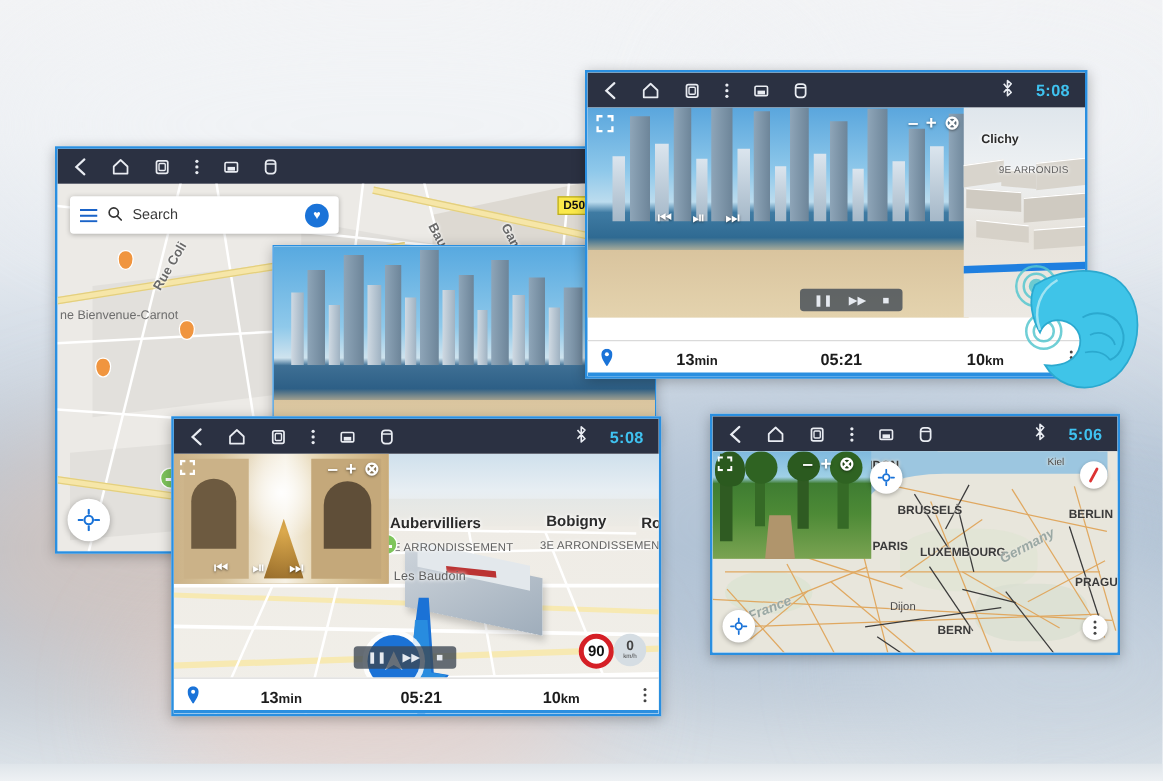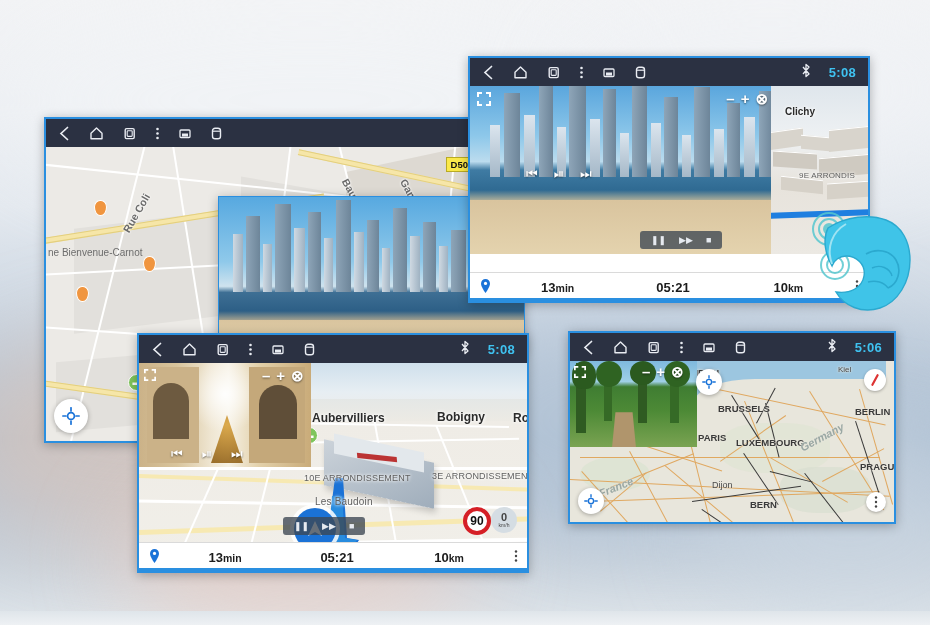--- a/index.html
+++ b/index.html
@@ -157,21 +157,21 @@
     font-size:12px; font-weight:700; color:#111;
   }
   .speedcur {
     position:absolute; width:26px; height:26px; border-radius:50%; background:#d5dde3;
     display:flex; flex-direction:column; align-items:center; justify-content:center;
     color:#444; line-height:1;
   }
   .speedcur b { font-size:11px; }
   .speedcur i { font-style:normal; font-size:5px; }
   .citylbl { position:absolute; font-weight:700; color:#2b2b2b; text-shadow:0 0 4px #fff,0 0 3px #fff; white-space:nowrap; }
-  .arrlbl  { position:absolute; color:#5f5f5f; font-size:9px; letter-spacing:.2px; text-shadow:0 0 4px #fff,0 0 3px #fff; white-space:nowrap;margin-top:40px; }
+  .arrlbl  { position:absolute; color:#5f5f5f; font-size:9px; letter-spacing:.2px; text-shadow:0 0 4px #fff,0 0 3px #fff; white-space:nowrap; }
 
   
   #win-map-europe { left: 568px; top: 331px; width: 328px; height: 193px; }
   #win-map-europe .body { position:absolute; left:0; right:0; top:28px; bottom:0; overflow:hidden; }
   .eumap { position:absolute; inset:0; background:#e9e6dd; }
   .sea { position:absolute; background:#9cc6e0; }
   .land { position:absolute; background:#e8e6dc; }
   .hiway { position:absolute; background:#e0a860; height:1px; transform-origin:0 0; }
   .border { position:absolute; background:#3a3a3a; height:1px; transform-origin:0 0; }
   .eulbl { position:absolute; font-weight:700; color:#3a3a3a; white-space:nowrap;
@@ -277,20 +277,33 @@
       <div class="lbl" style="left:2px;top:100px;font-size:10px;color:#6d6d6d;">ne Bienvenue-Carnot</div>
       <div class="lbl" style="left:192px;top:112px;font-size:9px;color:#7a7a7a;">Clinique</div>
 
       <div class="poi" style="left:48px;top:53px;"></div>
       <div class="poi" style="left:97px;top:109px;"></div>
       <div class="poi" style="left:30px;top:139px;"></div>
       <div class="poi-green" style="left:82px;top:227px;">▬</div>
 
       <div class="shield">D50</div>
 
+      <div class="searchbar">
+        <span class="ic">
+            <svg width="14" height="11" viewBox="0 0 14 11">
+              <path d="M0 1h14M0 5.5h14M0 10h14" stroke="#1a63c8" stroke-width="1.6"></path>
+            </svg>
+          </span>
+        <span class="sq"><svg width="12" height="12" viewBox="0 0 12 12">
+              <circle cx="5" cy="5" r="3.7" stroke="#333" stroke-width="1.3" fill="none"></circle>
+              <path d="M7.8 7.8 11 11" stroke="#333" stroke-width="1.4" stroke-linecap="round"></path>
+            </svg></span>
+        <span class="txt">Search</span>
+        <span class="heart">♥</span>
+      </div>
 
       <div class="gpsbtn">
         <svg width="18" height="18" viewBox="0 0 18 18">
             <circle cx="9" cy="9" r="3.4" stroke="#1a73d8" stroke-width="1.7" fill="none"></circle>
             <path d="M9 .8v3.2M9 14v3.2M.8 9h3.2M14 9h3.2" stroke="#1a73d8" stroke-width="1.7" stroke-linecap="round"></path>
           </svg>
       </div>
     </div>
   </div>
 </div>

